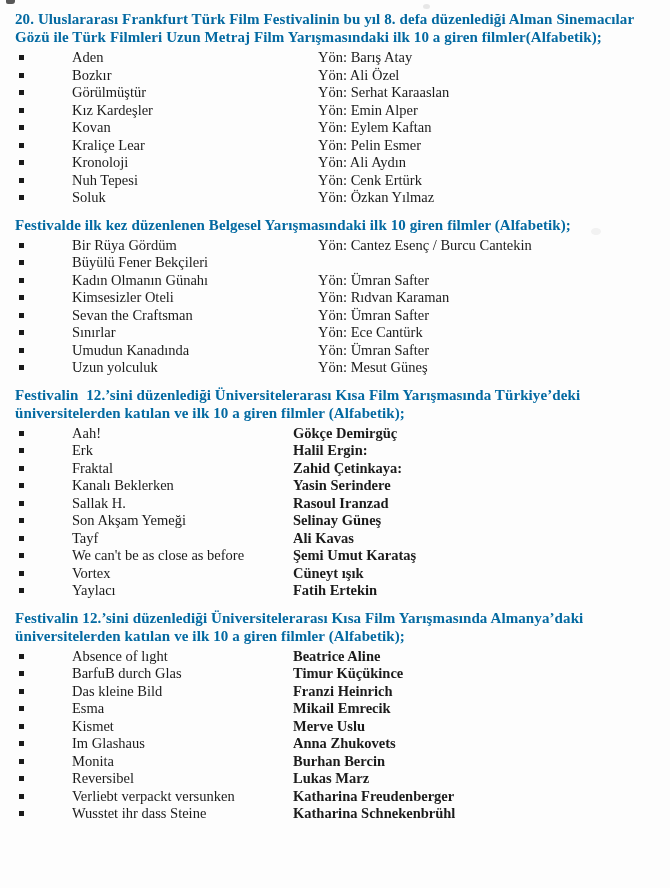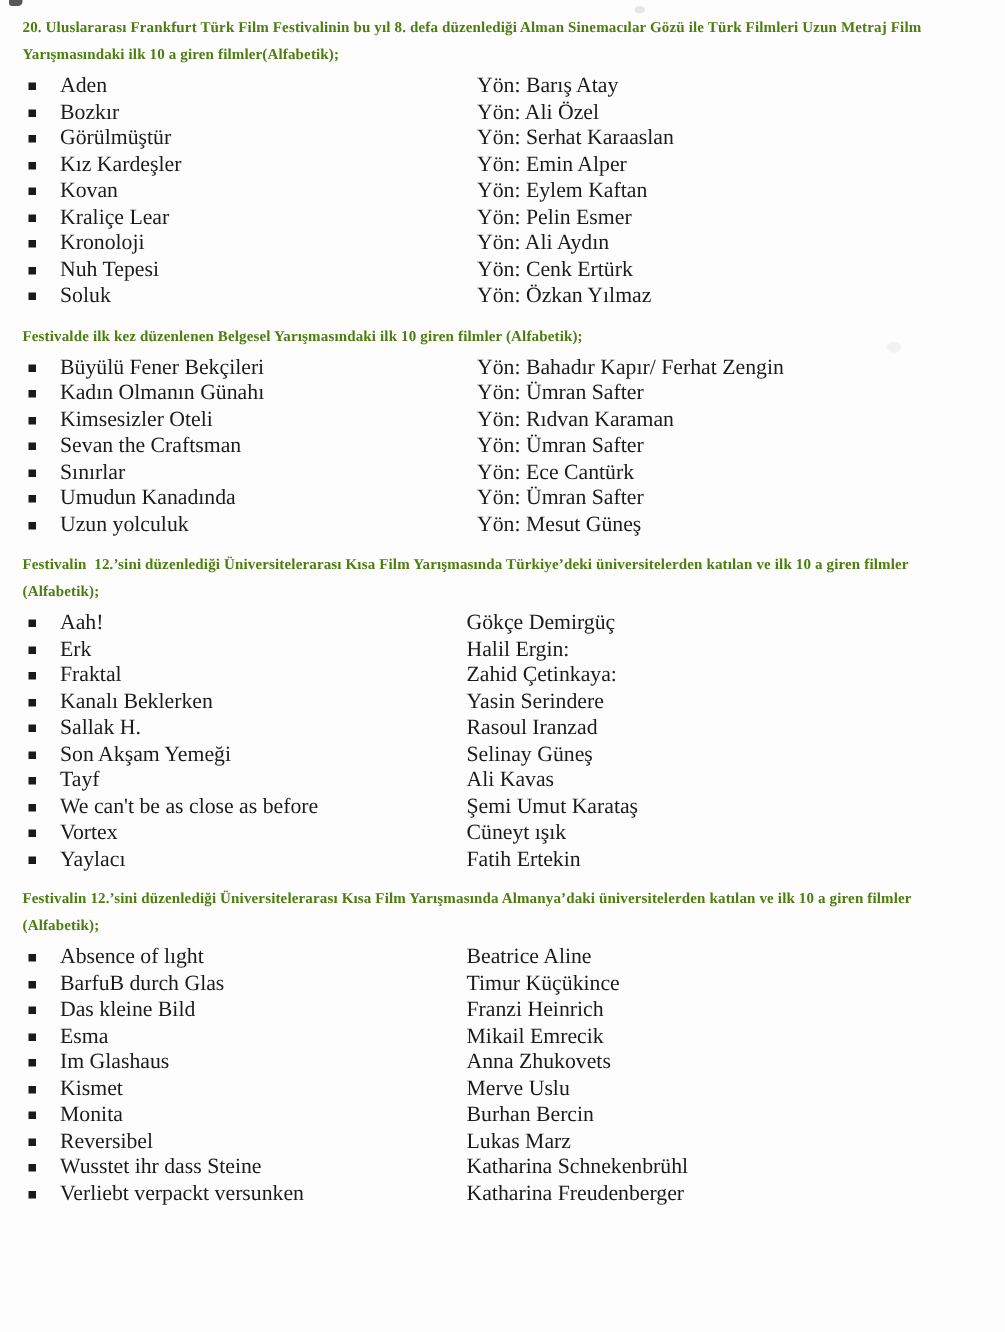--- a/index.html
+++ b/index.html
@@ -14,24 +14,24 @@
     box-sizing: border-box;
     padding: 10px 14px 0 15px;
     background: #fdfdfd;
     color: #1b1b1b;
     overflow: hidden;
   }
   section { margin: 0 0 9px 0; }
   .heading {
     margin: 0 0 3px 0;
     font-weight: bold;
-    font-size: 10px;
+    font-size: 15px;
     line-height: 18px;
     white-space: pre-wrap;
-    color: #4d7c0f;
+    color: #0369a1;
     letter-spacing: 0.1px;
   }
   ul.film-list {
     list-style: none;
     margin: 0;
     padding: 0;
   }
   li.row {
     position: relative;
     padding-left: 25px;
@@ -41,29 +41,29 @@
     white-space: nowrap;
   }
   .bullet {
     position: absolute;
     left: 4px;
     top: 6px;
     width: 5px;
     height: 5px;
     background: #1a1a1a;
   }
-  .title { display: inline-block; }
+  .title { display: inline-block; margin-left: 32px; }
   .director {
     position: absolute;
     left: 303px;
     top: 0;
     white-space: nowrap;
   }
   
-  section.s2 .director, section.s3 .director { left: 296px; }
+  section.s2 .director, section.s3 .director { left: 278px; font-weight: bold; }
   
   .artifact { position: absolute; pointer-events: none; }
   .artifact.corner {
     left: 6px; top: 0; width: 9px; height: 4px;
     background: #3a3a3a; border-radius: 0 0 3px 2px; opacity: .85;
   }
   .artifact.dot1 {
     left: 423px; top: 4px; width: 7px; height: 5px;
     background: #d9d9d9; border-radius: 50%; opacity: .6;
   }
@@ -129,24 +129,28 @@
         <span class="title">Soluk</span>
         <span class="director">Yön: Özkan Yılmaz</span>
       </li>
         </ul>
   </section>
 
   <section class="s1">
     <p class="heading">Festivalde ilk kez düzenlenen Belgesel Yarışmasındaki ilk 10 giren filmler (Alfabetik);</p>
     <ul class="film-list">
 
+    <li class="row">
+        <span class="bullet"></span>
+        <span class="title">Bir Rüya Gördüm</span>
+        <span class="director">Yön: Cantez Esenç / Burcu Cantekin</span>
+      </li>
           <li class="row">
         <span class="bullet"></span>
         <span class="title">Büyülü Fener Bekçileri</span>
-        <span class="director">Yön: Bahadır Kapır/ Ferhat Zengin</span>
       </li>
           <li class="row">
         <span class="bullet"></span>
         <span class="title">Kadın Olmanın Günahı</span>
         <span class="director">Yön: Ümran Safter</span>
       </li>
           <li class="row">
         <span class="bullet"></span>
         <span class="title">Kimsesizler Oteli</span>
         <span class="director">Yön: Rıdvan Karaman</span>
@@ -250,44 +254,44 @@
         <span class="title">Das kleine Bild</span>
         <span class="director">Franzi Heinrich</span>
       </li>
           <li class="row">
         <span class="bullet"></span>
         <span class="title">Esma</span>
         <span class="director">Mikail Emrecik</span>
       </li>
           <li class="row">
         <span class="bullet"></span>
+        <span class="title">Kismet</span>
+        <span class="director">Merve Uslu</span>
+      </li>
+          <li class="row">
+        <span class="bullet"></span>
         <span class="title">Im Glashaus</span>
         <span class="director">Anna Zhukovets</span>
       </li>
           <li class="row">
         <span class="bullet"></span>
-        <span class="title">Kismet</span>
-        <span class="director">Merve Uslu</span>
-      </li>
-          <li class="row">
-        <span class="bullet"></span>
         <span class="title">Monita</span>
         <span class="director">Burhan Bercin</span>
       </li>
           <li class="row">
         <span class="bullet"></span>
         <span class="title">Reversibel</span>
         <span class="director">Lukas Marz</span>
       </li>
           <li class="row">
         <span class="bullet"></span>
+        <span class="title">Verliebt verpackt versunken</span>
+        <span class="director">Katharina Freudenberger</span>
+      </li>
+          <li class="row">
+        <span class="bullet"></span>
         <span class="title">Wusstet ihr dass Steine</span>
         <span class="director">Katharina Schnekenbrühl</span>
       </li>
-          <li class="row">
-        <span class="bullet"></span>
-        <span class="title">Verliebt verpackt versunken</span>
-        <span class="director">Katharina Freudenberger</span>
-      </li>
         </ul>
   </section>
 </div>
 </div>
 
 </body></html>

